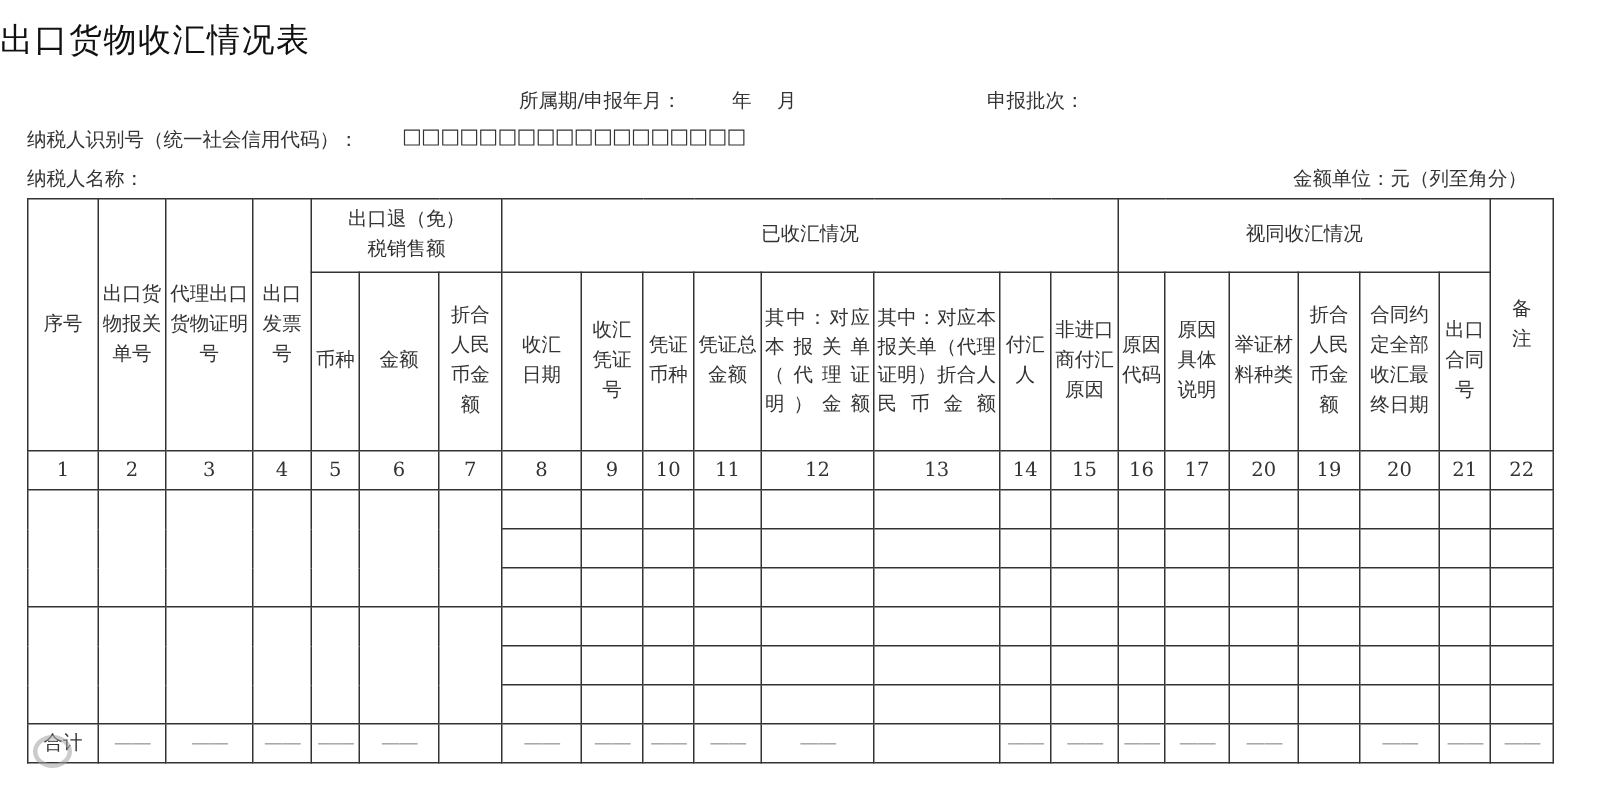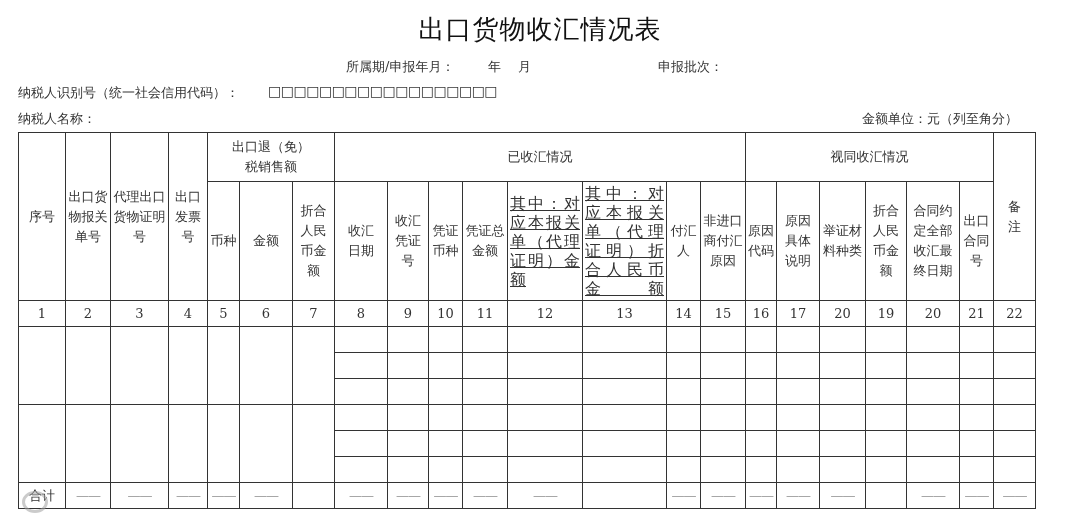--- a/index.html
+++ b/index.html
@@ -1,24 +1,24 @@
 <!DOCTYPE html>
 <html><head>
 <meta charset="utf-8">
 <style>
   html, body { margin:0; padding:0; background:#ffffff; }
   body { width:1080px; height:525px; position:relative; overflow:hidden;
          font-family:"DejaVu Serif","Liberation Serif",serif; color:#222; }
-  .title { position:absolute; top:12px; left:0; width:1080px; text-align:center;
-           font-family:"DejaVu Sans","Liberation Sans",sans-serif; font-size:26px; color:#111; letter-spacing:1px; }
+  .title { position:absolute; top:12px; left:0; width:1080px; 
+           font-family:"DejaVu Sans","Liberation Sans",sans-serif; font-size:22px; color:#111; letter-spacing:1px; }
   .meta { position:absolute; font-size:13px; color:#333; white-space:nowrap; }
   table { position:absolute; left:18px; top:132px; border-collapse:collapse; table-layout:fixed; }
   td { border:1px solid #333; padding:0; text-align:center; vertical-align:middle;
        font-size:13px; line-height:20px; color:#333; overflow:hidden; }
-  td.just { text-align:justify; text-align-last:justify; padding:0 2px; line-height:19px; font-size:16px;text-decoration:underline; }
+  td.just { text-align:justify; text-align-last:justify; padding:0 2px; line-height:19px; font-size:13px; }
   td.num { font-size:13px; }
   .dash { color:#999; letter-spacing:-1px; }
   .watermark { position:absolute; left:22px; top:488px; font-family:"DejaVu Sans","Liberation Sans",sans-serif;
                font-size:22px; color:rgba(150,150,150,0.55); font-weight:bold; letter-spacing:1px; }
   .wm-logo { display:inline-block; width:26px; height:22px; border:3px solid rgba(160,160,160,0.55); border-radius:50%;
              vertical-align:middle; margin-right:10px; box-sizing:border-box; }
 </style>
 </head>
 <body>
 

